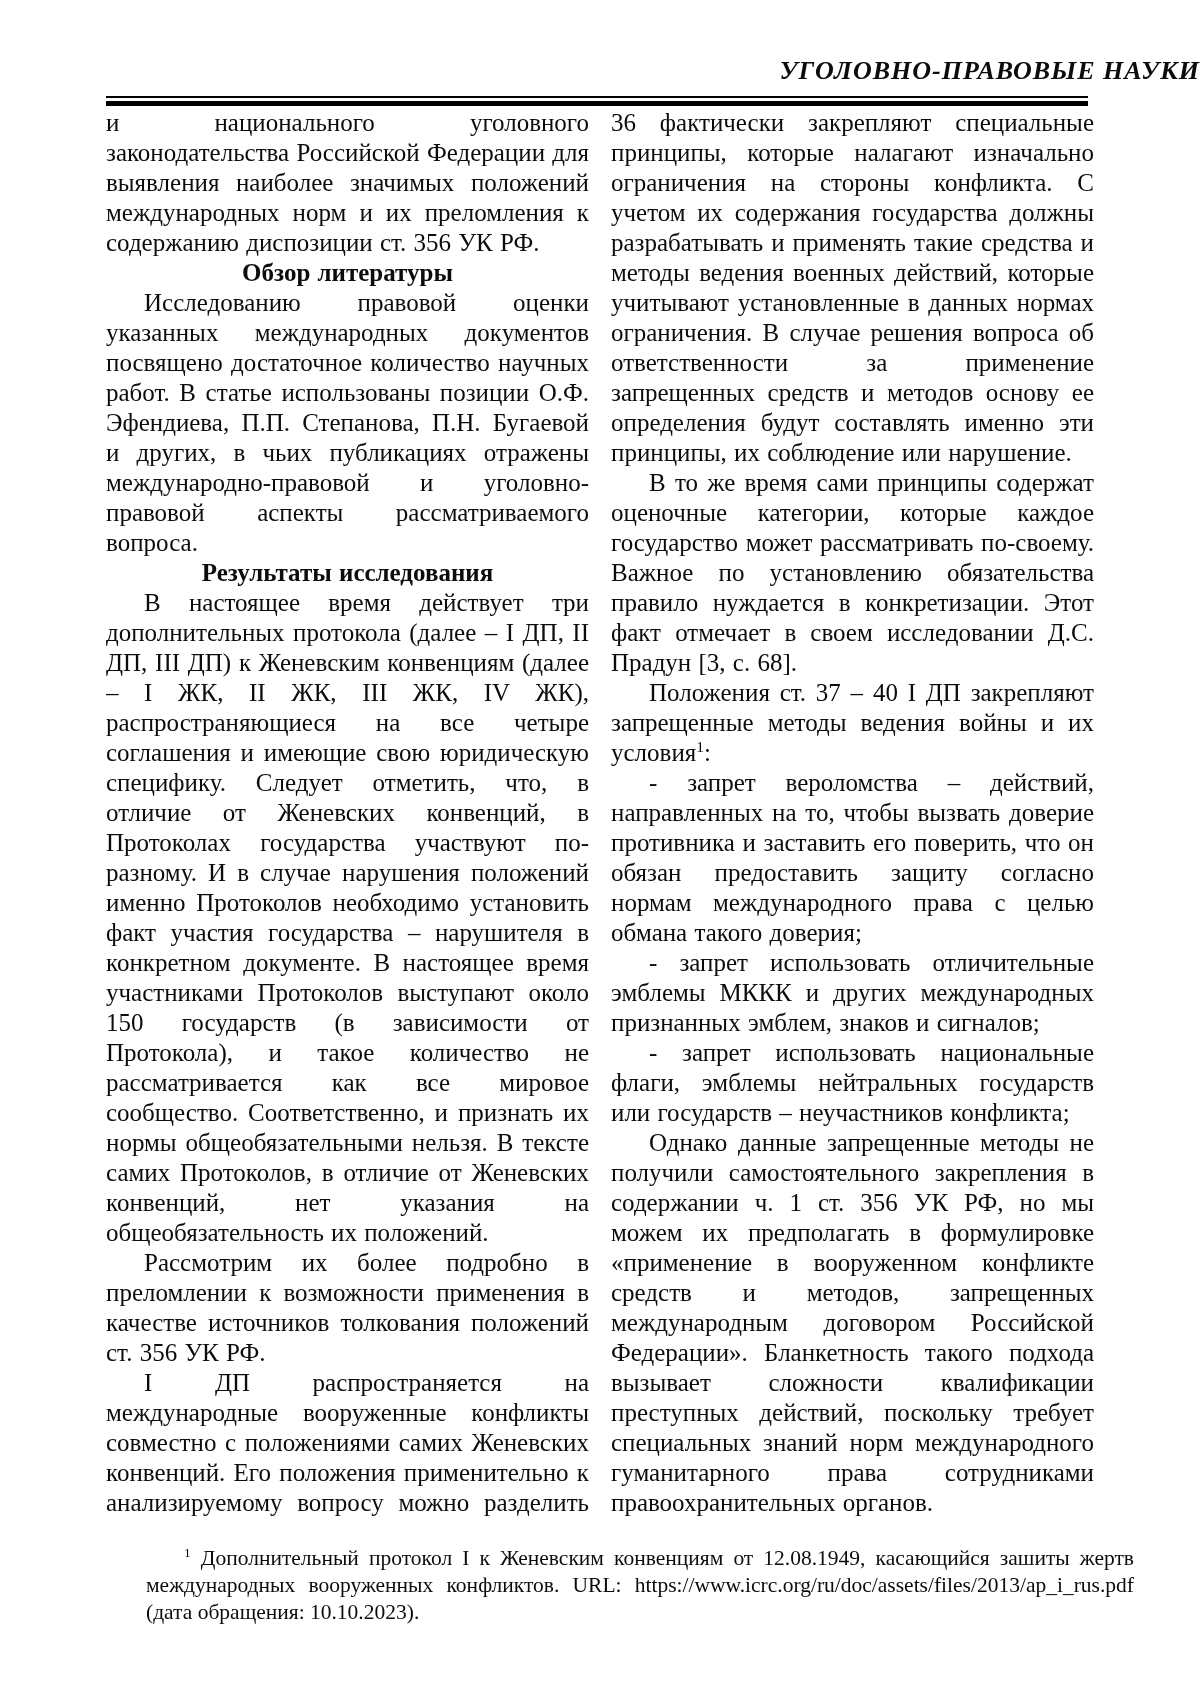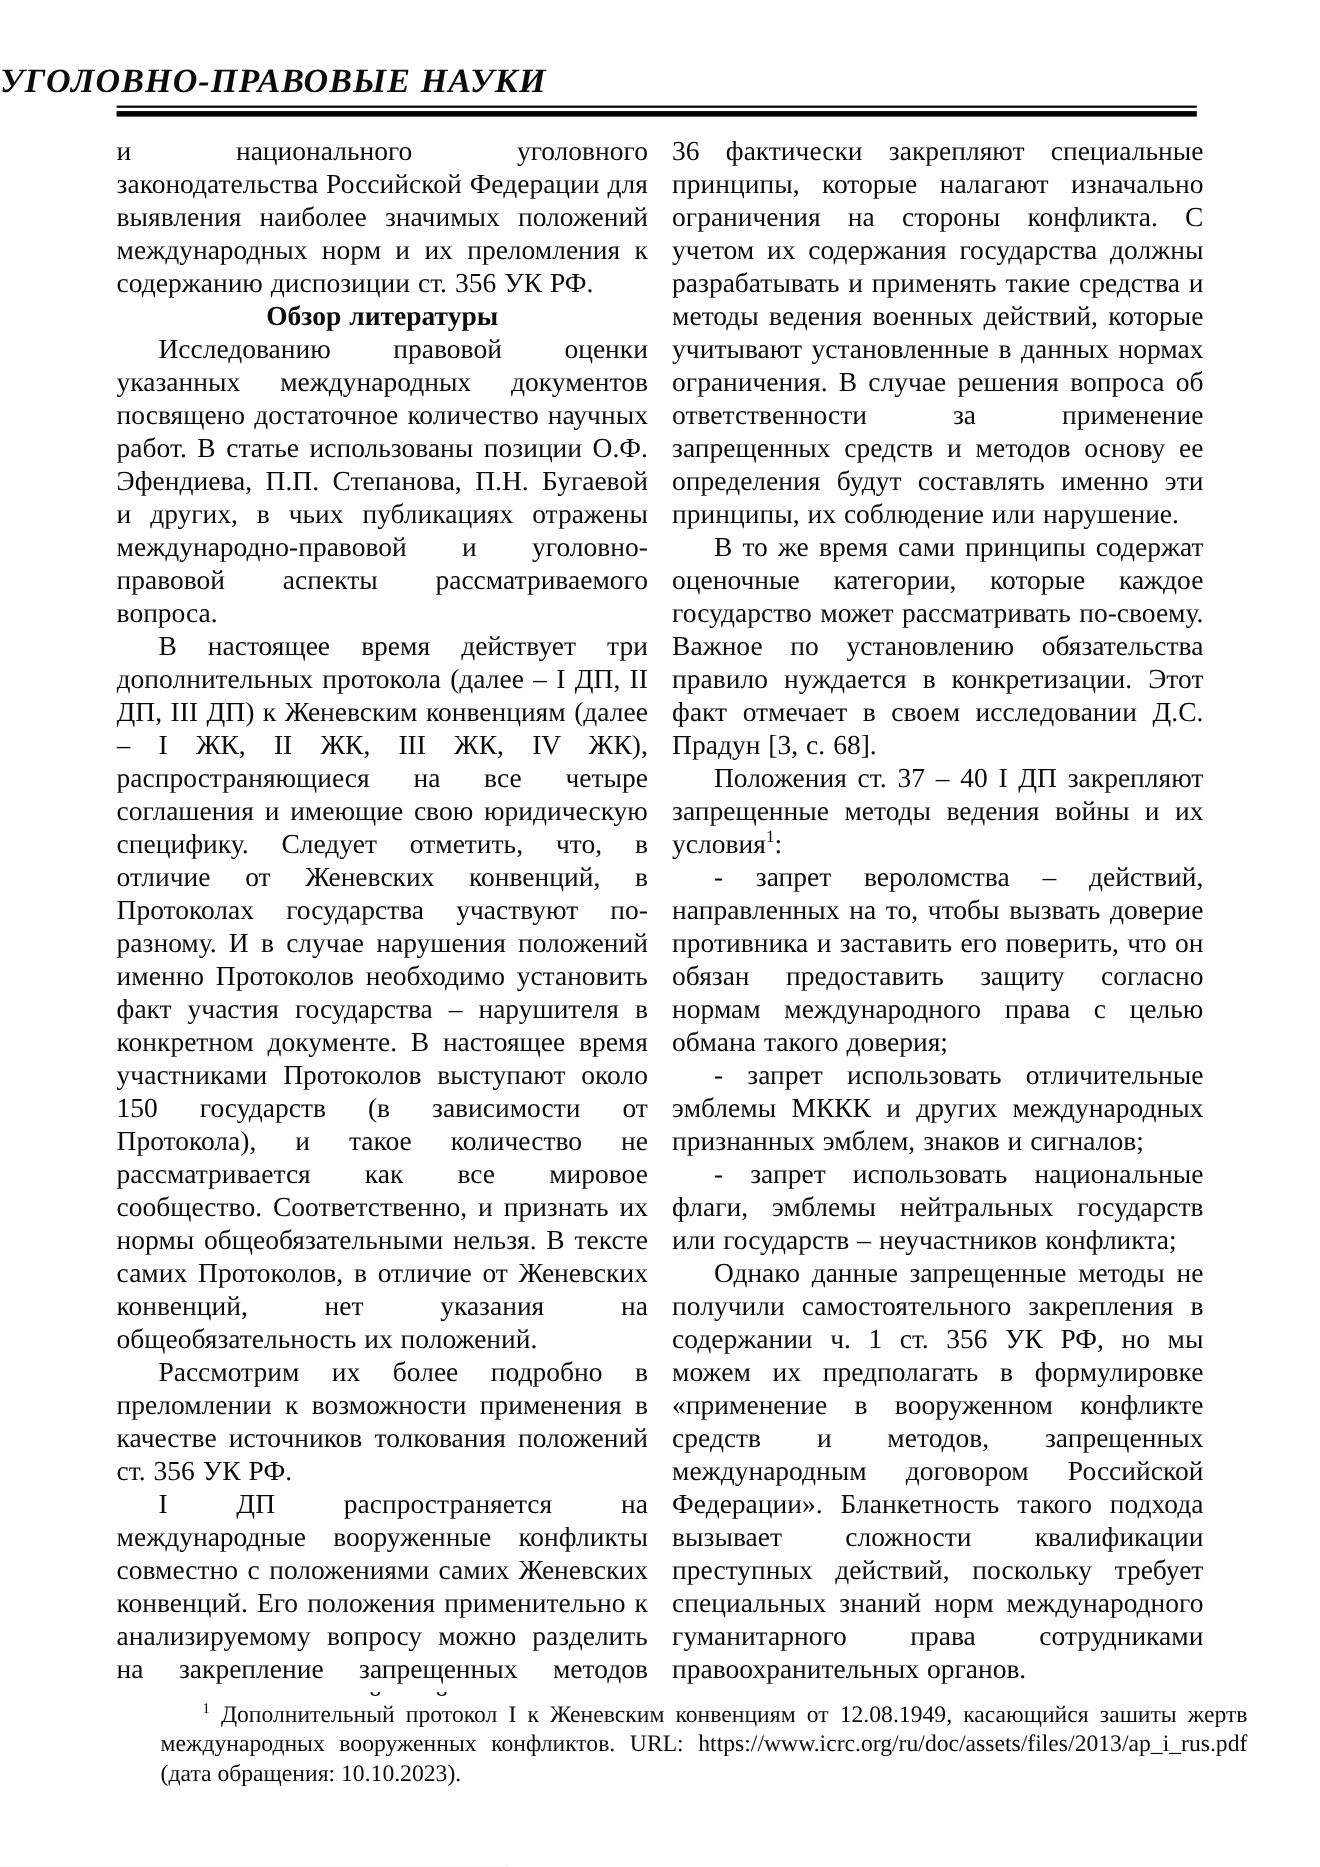--- a/index.html
+++ b/index.html
@@ -7,33 +7,33 @@
     position:relative;
     width:1200px;height:1697px;
     margin:0 auto;
     background:#ffffff;
     color:#0c0c0c;
     font-family:"Liberation Serif","DejaVu Serif",serif;
     overflow:hidden;
   }
   .running-head{
     position:absolute;top:56px;left:0;width:100%;
-    text-align:left;
-    font-size:31px;font-weight:bold;font-style:italic;
+    text-align:right;
+    font-size:26px;font-weight:bold;font-style:italic;
     letter-spacing:1px;
     white-space:nowrap;
   }
   .head-rule{
     position:absolute;top:96px;left:106px;width:982px;
   }
   .head-rule .thin{height:2px;background:#000;}
   .head-rule .gap{height:3px;}
   .head-rule .thick{height:5px;background:#000;}
   .columns{
-    position:absolute;top:123px;left:106px;width:988px;height:1420px;
+    position:absolute;top:108px;left:106px;width:988px;height:1420px;
     display:flex;gap:22px;overflow:hidden;
   }
   .col{flex:1 1 0;min-width:0;}
   .col p{
     margin:0;
     font-size:25px;line-height:30px;
     text-align:justify;
     word-spacing:1px;
   }
   .col p.indent{text-indent:38px;}
@@ -61,20 +61,21 @@
     <div class="thin"></div>
     <div class="gap"></div>
     <div class="thick"></div>
   </div>
 
   <div class="columns">
     <div class="col" id="col-left">
         <p class=""><span>и национального уголовного законодательства Российской Федерации для выявления наиболее значимых положений международных норм и их преломления к содержанию диспозиции ст. 356 УК РФ.</span></p>
         <p class="heading"><span>Обзор литературы</span></p>
         <p class="indent"><span>Исследованию правовой оценки указанных международных документов посвящено достаточное количество научных работ. В статье использованы позиции О.Ф. Эфендиева, П.П. Степанова, П.Н. Бугаевой и других, в чьих публикациях отражены международно-правовой и уголовно-правовой аспекты рассматриваемого вопроса.</span></p>
+        <p class="heading"><span>Результаты исследования</span></p>
         <p class="indent"><span>В настоящее время действует три дополнительных протокола (далее – I ДП, II ДП, III ДП) к Женевским конвенциям (далее – I ЖК, II ЖК, III ЖК, IV ЖК), распространяющиеся на все четыре соглашения и имеющие свою юридическую специфику. Следует отметить, что, в отличие от Женевских конвенций, в Протоколах государства участвуют по-разному. И в случае нарушения положений именно Протоколов необходимо установить факт участия государства – нарушителя в конкретном документе. В настоящее время участниками Протоколов выступают около 150 государств (в зависимости от Протокола), и такое количество не рассматривается как все мировое сообщество. Соответственно, и признать их нормы общеобязательными нельзя. В тексте самих Протоколов, в отличие от Женевских конвенций, нет указания на общеобязательность их положений.</span></p>
         <p class="indent"><span>Рассмотрим их более подробно в преломлении к возможности применения в качестве источников толкования положений ст. 356 УК РФ.</span></p>
         <p class="indent"><span>I ДП распространяется на международные вооруженные конфликты совместно с положениями самих Женевских конвенций. Его положения применительно к анализируемому вопросу можно разделить на закрепление запрещенных методов ведения военных действий и детализацию правового статуса лиц, находящихся под защитой Женевских конвенций, а также ряд особенностей применения этих положений.</span></p>
       </div>
     <div class="col" id="col-right">
         <p class=""><span>36 фактически закрепляют специальные принципы, которые налагают изначально ограничения на стороны конфликта. С учетом их содержания государства должны разрабатывать и применять такие средства и методы ведения военных действий, которые учитывают установленные в данных нормах ограничения. В случае решения вопроса об ответственности за применение запрещенных средств и методов основу ее определения будут составлять именно эти принципы, их соблюдение или нарушение.</span></p>
         <p class="indent"><span>В то же время сами принципы содержат оценочные категории, которые каждое государство может рассматривать по-своему. Важное по установлению обязательства правило нуждается в конкретизации. Этот факт отмечает в своем исследовании Д.С. Прадун [3, с. 68].</span></p>
         <p class="indent"><span>Положения ст. 37 – 40 I ДП закрепляют запрещенные методы ведения войны и их условия</span><sup>1</sup><span>:</span></p>
         <p class="indent"><span>- запрет вероломства – действий, направленных на то, чтобы вызвать доверие противника и заставить его поверить, что он обязан предоставить защиту согласно нормам международного права с целью обмана такого доверия;</span></p>
         <p class="indent"><span>- запрет использовать отличительные эмблемы МККК и других международных признанных эмблем, знаков и сигналов;</span></p>

